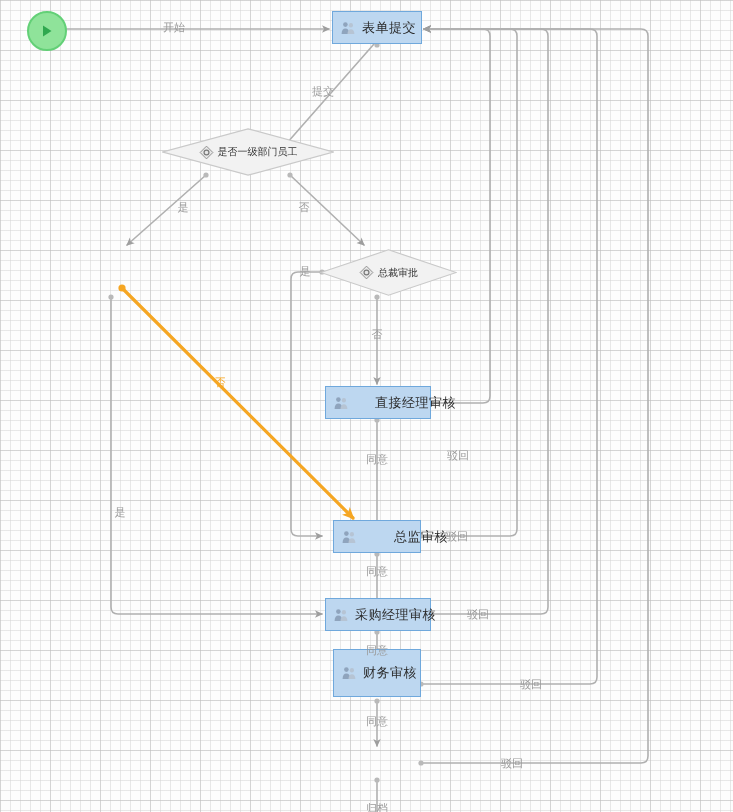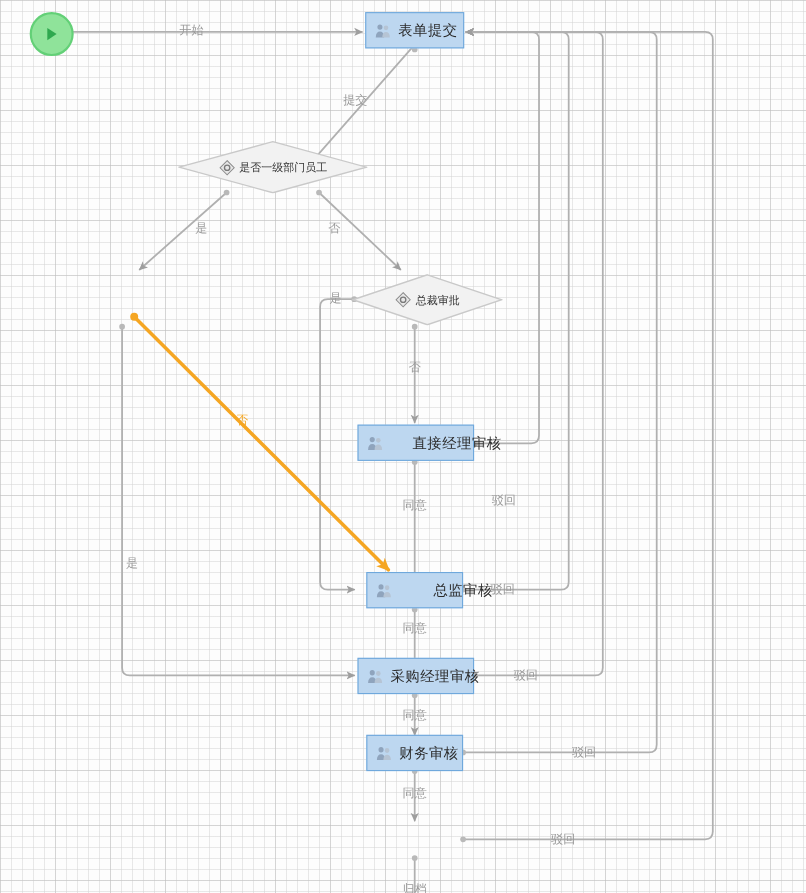--- a/index.html
+++ b/index.html
@@ -233,21 +233,21 @@
   <div class="node task" style="left:325px; top:598px; width:106px; height:33px;">
     <svg class="users-icon" viewBox="0 0 16 16" xmlns="http://www.w3.org/2000/svg">
       <ellipse cx="5.4" cy="4.6" rx="2.3" ry="2.4" fill="#8fa4bd"></ellipse>
       <path d="M1.6,14 C1.6,10.4 3.2,8.6 5.4,8.6 C7.6,8.6 9.2,10.4 9.2,14 Z" fill="#8fa4bd"></path>
       <ellipse cx="10.9" cy="5.3" rx="2.1" ry="2.2" fill="#b6c4d4"></ellipse>
       <path d="M7.5,14 C7.5,10.7 9,9.2 10.9,9.2 C12.9,9.2 14.4,10.7 14.4,14 Z" fill="#b6c4d4"></path>
     </svg>
     <span class="label">采购经理审核</span>
   </div>
 
-  <div class="node task" style="left:333px; top:668px; width:88px; height:33px;text-align:right;">
+  <div class="node task" style="left:333px; top:649px; width:88px; height:48px;text-align:right;">
     <svg class="users-icon" viewBox="0 0 16 16" xmlns="http://www.w3.org/2000/svg">
       <ellipse cx="5.4" cy="4.6" rx="2.3" ry="2.4" fill="#8fa4bd"></ellipse>
       <path d="M1.6,14 C1.6,10.4 3.2,8.6 5.4,8.6 C7.6,8.6 9.2,10.4 9.2,14 Z" fill="#8fa4bd"></path>
       <ellipse cx="10.9" cy="5.3" rx="2.1" ry="2.2" fill="#b6c4d4"></ellipse>
       <path d="M7.5,14 C7.5,10.7 9,9.2 10.9,9.2 C12.9,9.2 14.4,10.7 14.4,14 Z" fill="#b6c4d4"></path>
     </svg>
     <span class="label">财务审核</span>
   </div>
 
 

